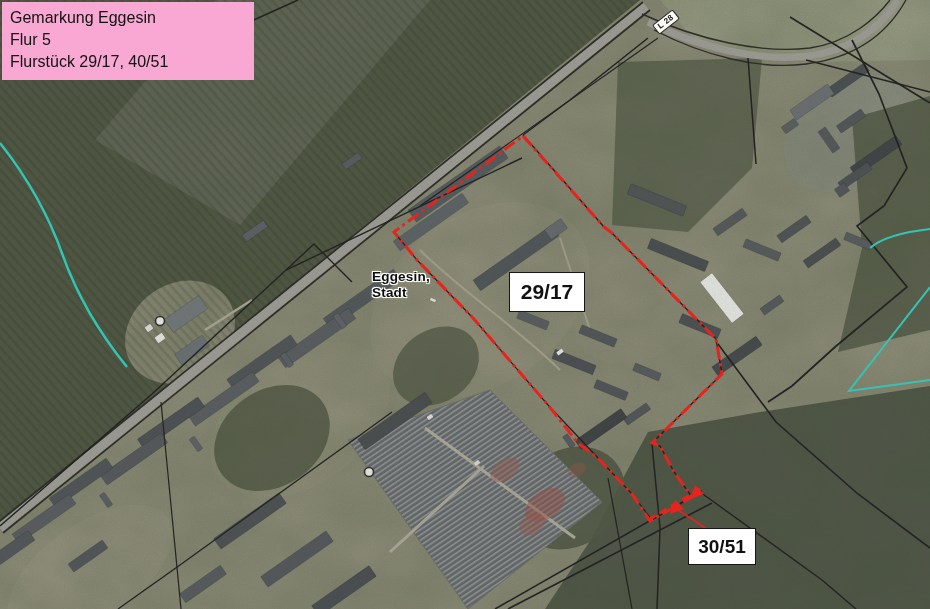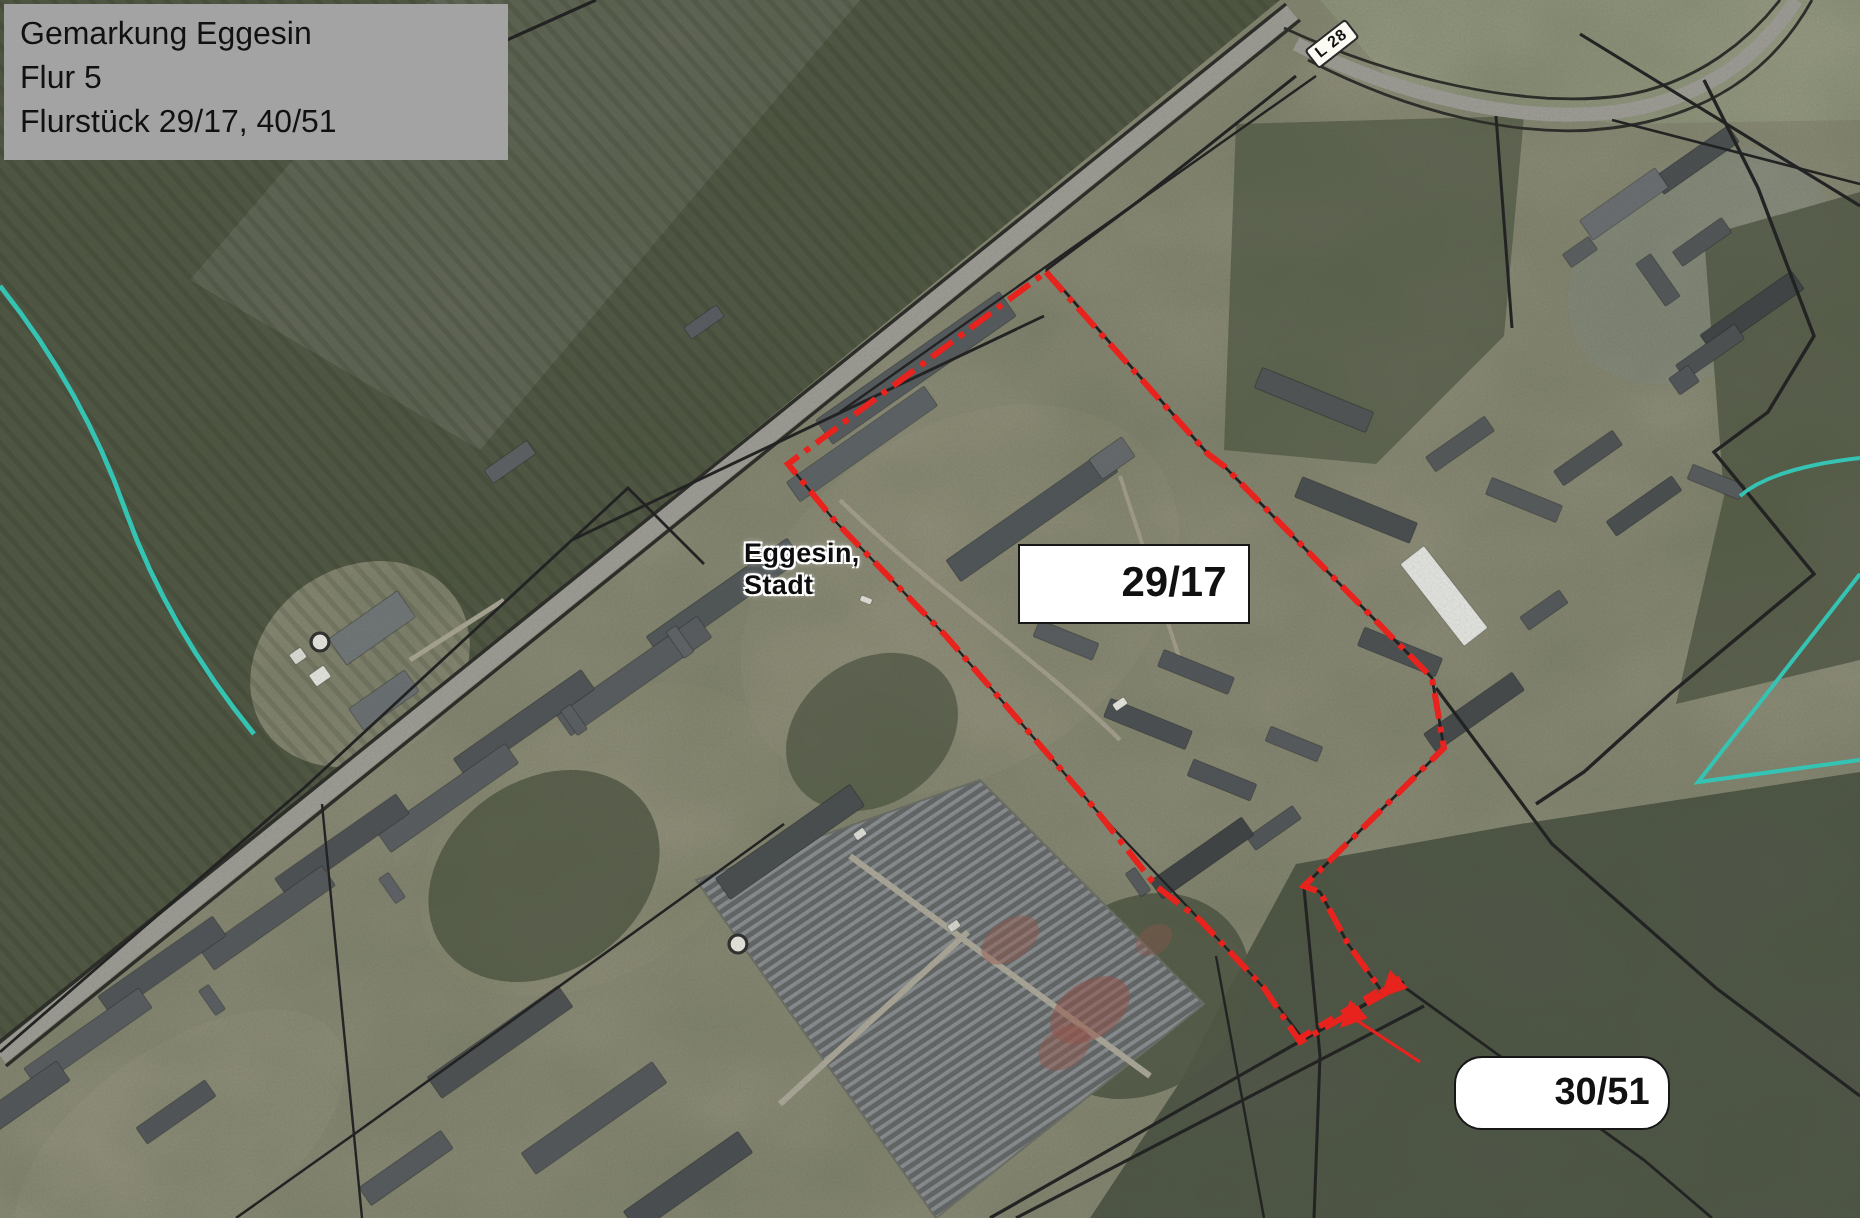--- a/index.html
+++ b/index.html
@@ -1,25 +1,25 @@
 <!DOCTYPE html>
 <html><head>
 <meta charset="utf-8">
 <style>
   html,body{margin:0;padding:0;background:#222;}
   #stage{position:relative;width:930px;height:609px;overflow:hidden;
          font-family:"Liberation Sans",sans-serif;background:#8f8c7b;}
   #map-svg{position:absolute;left:0;top:0;}
   .overlay-label{position:absolute;z-index:5;}
-  #info-box{left:2px;top:2px;width:234px;background:#a3a3a3;color:#111;
+  #info-box{left:2px;top:2px;width:234px;background:#f9a8d4;color:#111;
             padding:5px 10px 7px 8px;font-size:16px;line-height:22px;}
   .parcel-box{background:#fff;border:1.6px solid #161616;color:#111;
-              display:flex;align-items:center;justify-content:center;font-weight:600;padding-left:40px;}
+              display:flex;align-items:center;justify-content:center;font-weight:600;}
   #label-29-17{left:509px;top:272px;width:74px;height:38px;font-size:21px;}
-  #label-30-51{left:727px;top:528px;width:66px;height:35px;font-size:19px;border-radius:14px;}
+  #label-30-51{left:688px;top:528px;width:66px;height:35px;font-size:19px;}
   #place-label{left:372px;top:269px;font-size:13.5px;font-weight:bold;color:#0d0d0d;
                line-height:16px;letter-spacing:.2px;
                text-shadow:-1px -1px 0 #fff,1px -1px 0 #fff,-1px 1px 0 #fff,1px 1px 0 #fff,0 0 3px #fff;}
   #road-sign{left:653px;top:16px;transform:rotate(-38deg);transform-origin:center;
              background:#fbfbf4;border:1px solid #2a2a2a;border-radius:2px;
              font-size:8px;font-weight:bold;color:#111;padding:0 3px;line-height:10px;
              letter-spacing:.5px;}
 </style>
 </head>
 <body>

